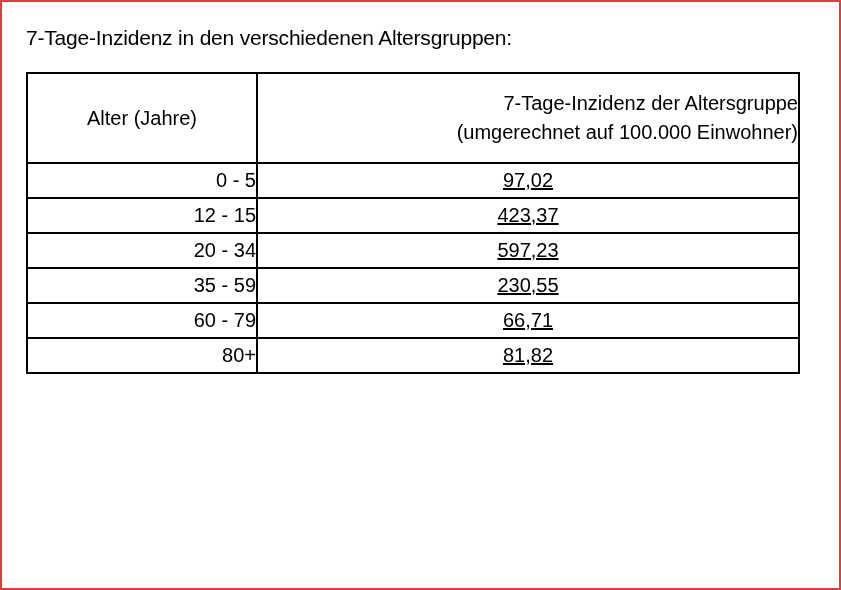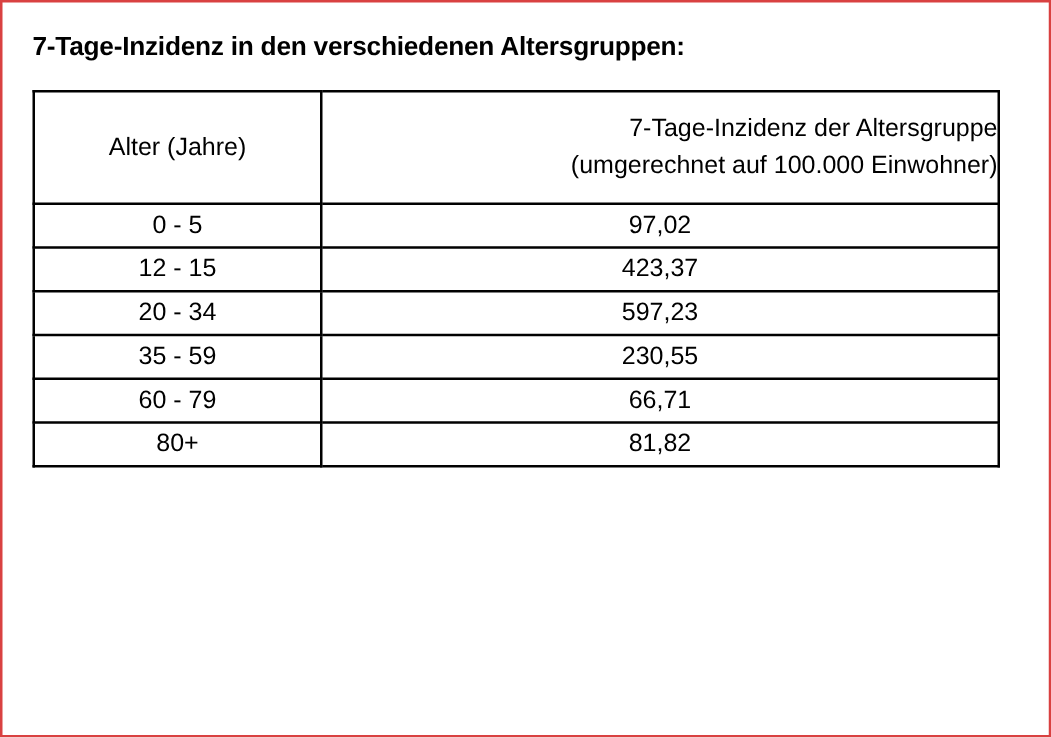--- a/index.html
+++ b/index.html
@@ -18,21 +18,21 @@
     position: relative;
     box-sizing: border-box;
     width: 841px;
     height: 590px;
     background: #ffffff;
     border: 2px solid #d94141;
     padding: 18px 22px 0 22px;
   }
   .doc-title {
     font-size: 21px;
-    font-weight: bold;
+    font-weight: normal;
     letter-spacing: -0.2px;
     margin: 6px 0 22px 2px;
     white-space: nowrap;
   }
   table.incidence-table {
     border-collapse: collapse;
     width: 772px;
     margin-left: 2px;
     table-layout: fixed;
   }
@@ -55,28 +55,29 @@
   .th-val {
     text-align: right;
     height: 88px;
     padding: 4px 10px;
     line-height: 1.45;
   }
   .th-val .line2 {
     display: block;
   }
   td.cell-age {
-    text-align: center;
+    text-align: right;
     padding: 7px 0 7px 10px;
     height: 33px;
   }
   td.cell-val {
     text-align: center;
     padding: 7px 0;
     height: 33px;
+    text-decoration: underline;
   }
 </style>
 </head>
 <body>
 
 <div class="page">
 
   <div class="doc-title">7-Tage-Inzidenz in den verschiedenen Altersgruppen:</div>
 
   <table class="incidence-table">

